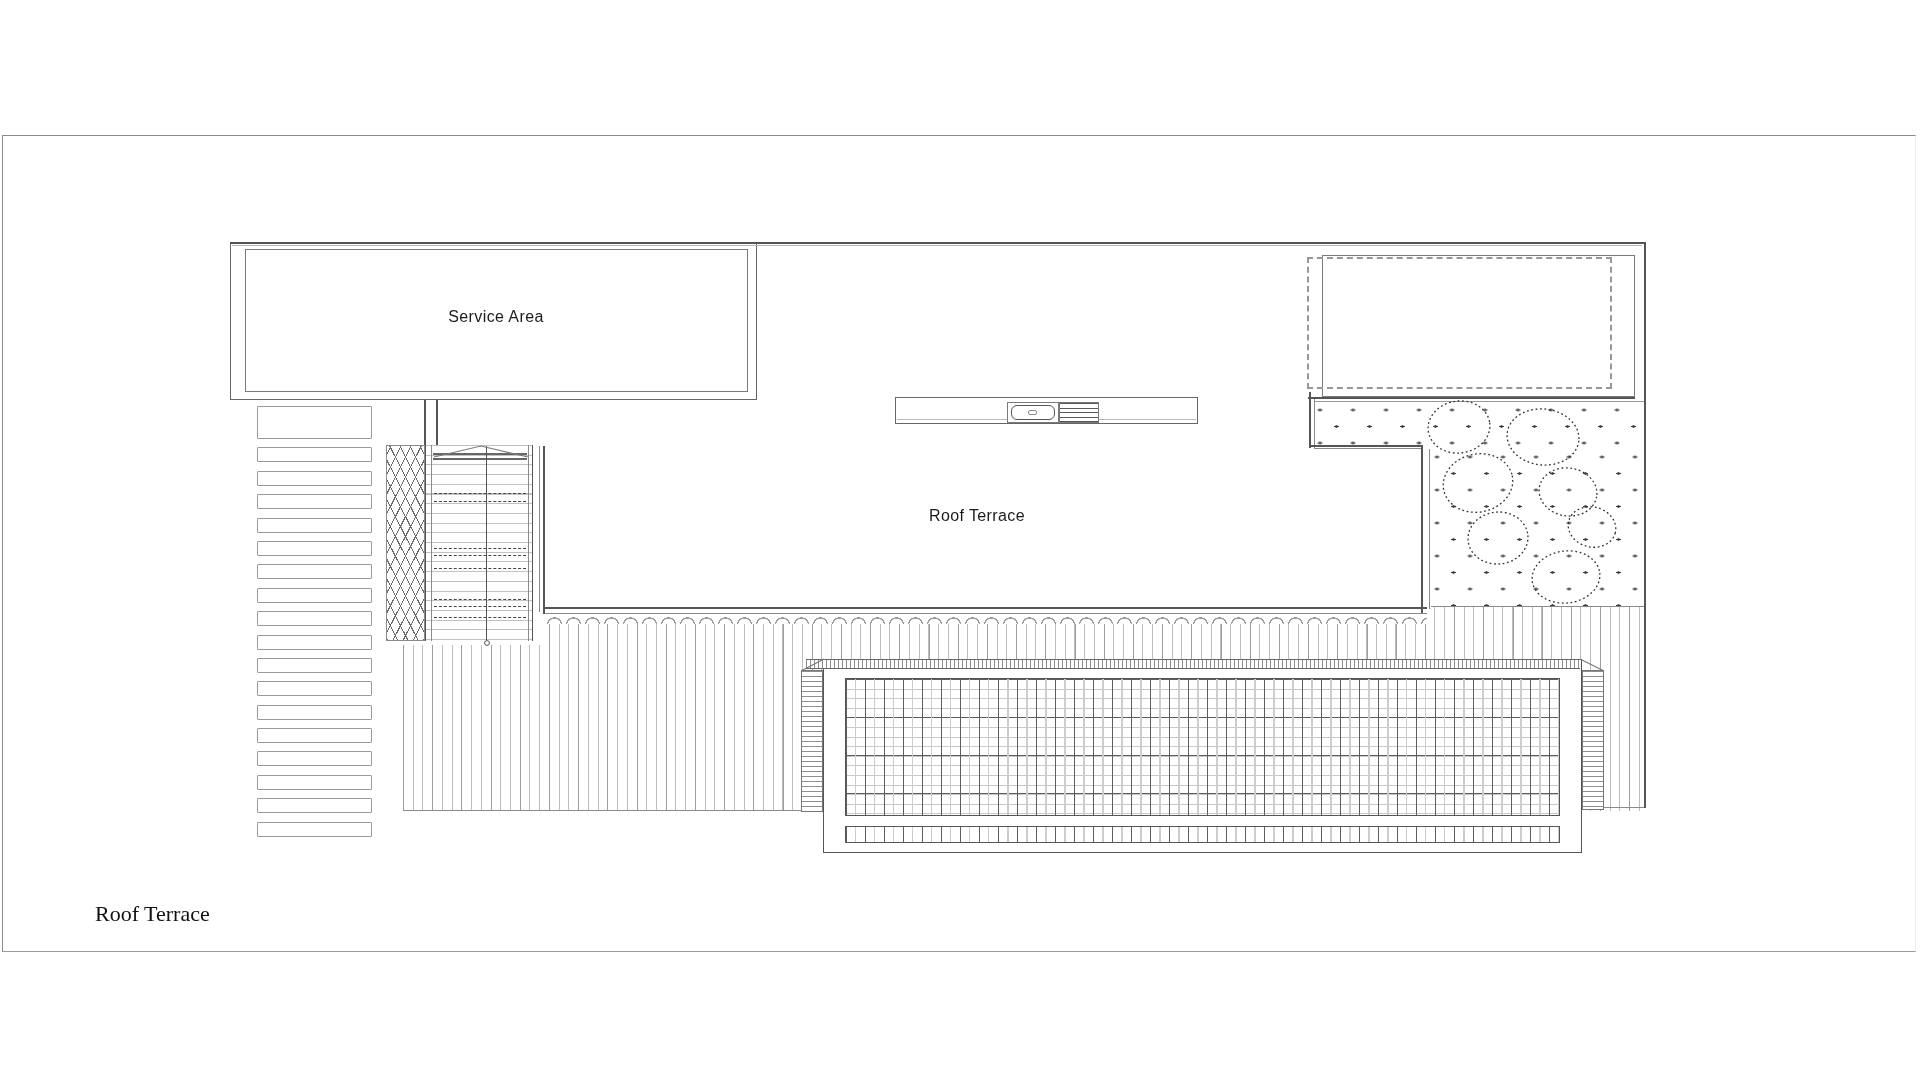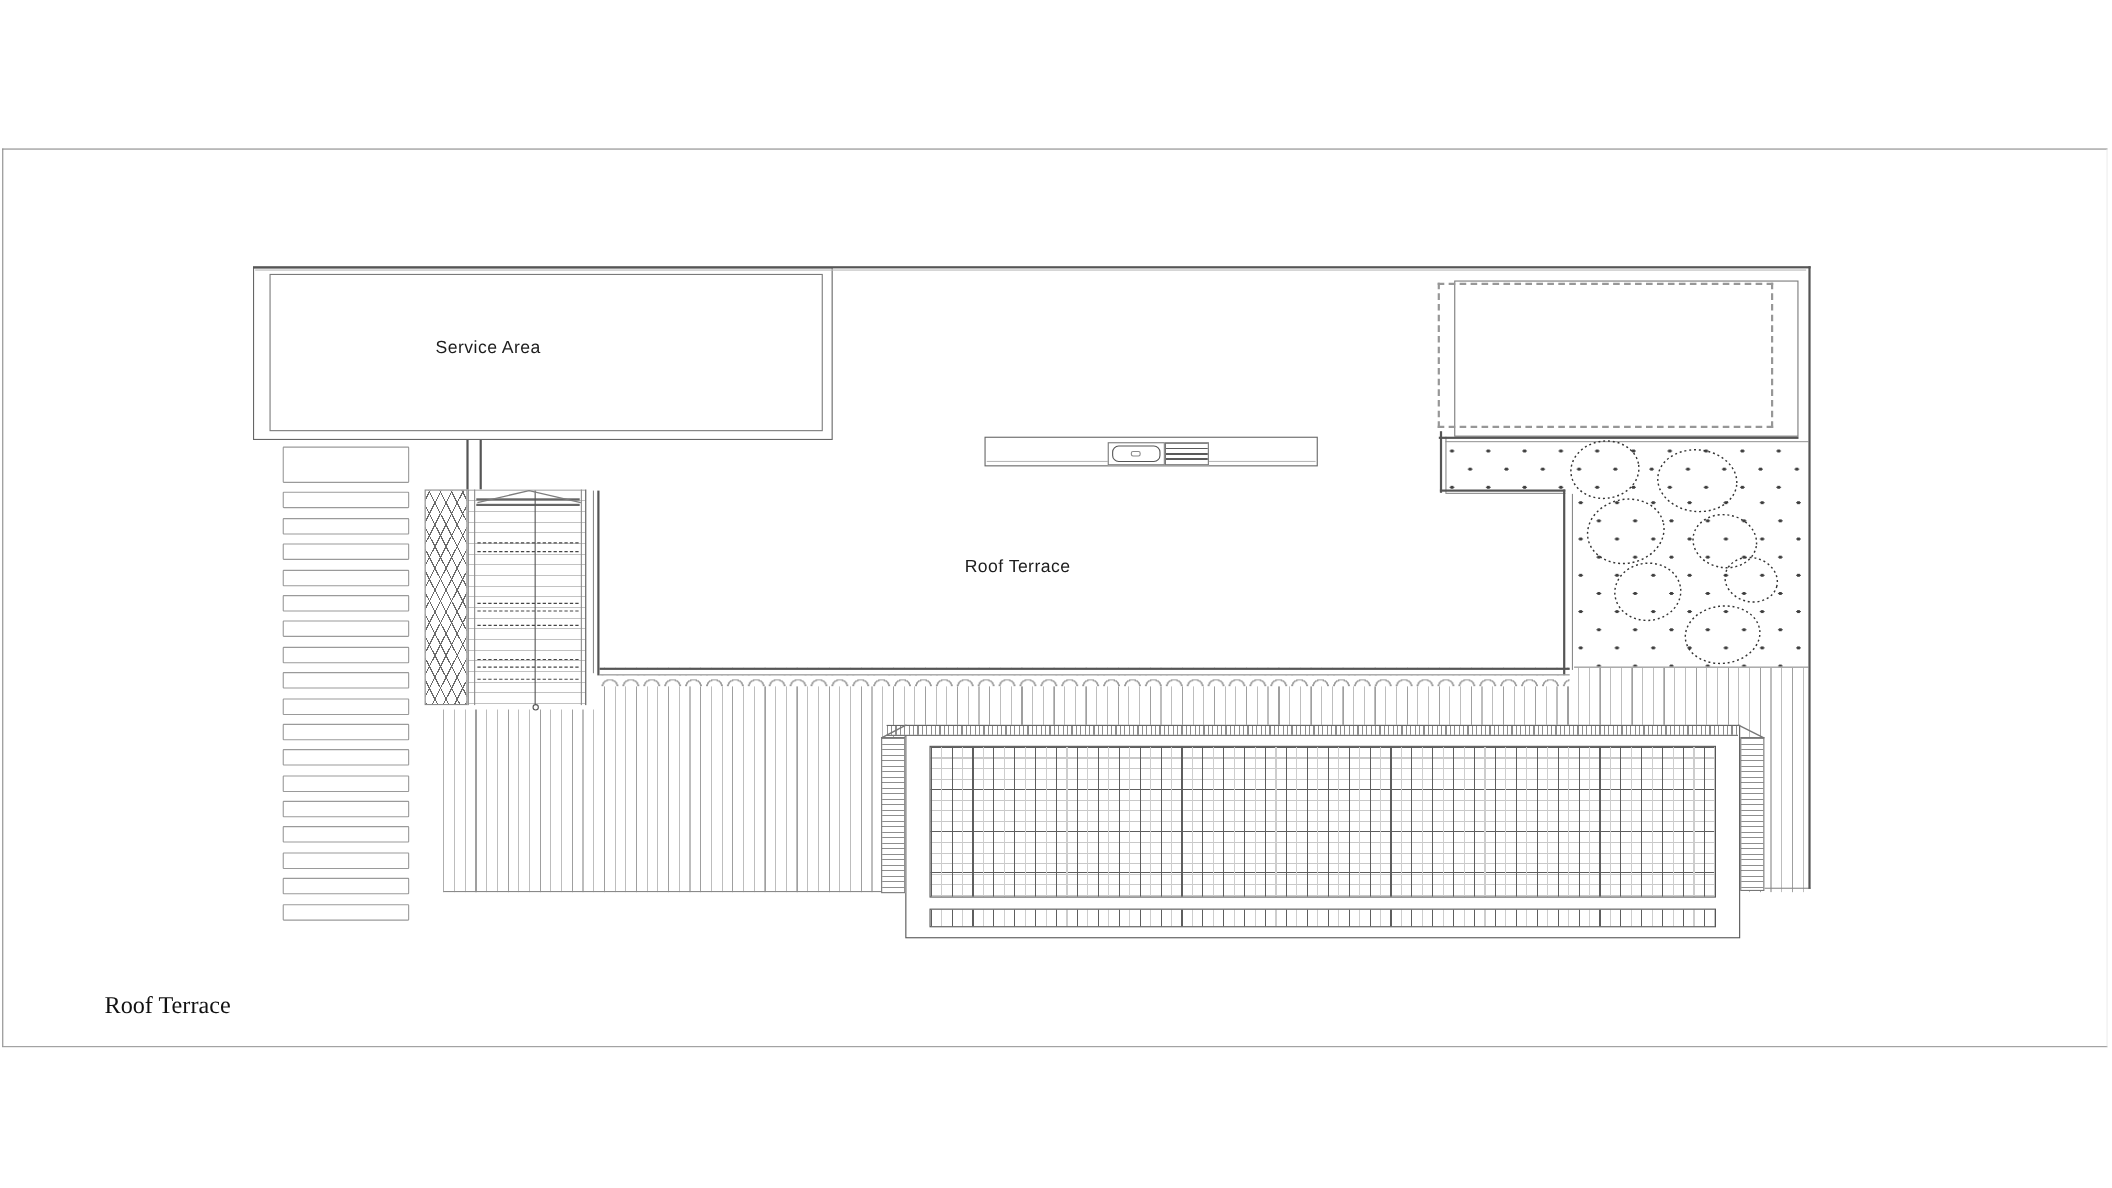--- a/index.html
+++ b/index.html
@@ -62,21 +62,21 @@
       background-size:19px 10px;background-repeat:repeat-x;}
   
   .slats{display:flex;flex-direction:column;}
   .slat{height:13px;margin-top:8.4px;border:1px solid #9a9a9a;border-radius:1px;background:#fff;}
   .slat:first-child{height:31px;margin-top:0;}
   
   .counter{border:1.5px solid #666;background:#fff;}
   .grate{border:1px solid #777;background-color:#fff;background-image:
       repeating-linear-gradient(180deg,#5a5a5a 0 1px,transparent 1px 4.6px);}
   
-  .plan-label{font-size:16px;letter-spacing:.4px;color:#1c1c1c;text-align:left;width:200px;}
+  .plan-label{font-size:16px;letter-spacing:.4px;color:#1c1c1c;text-align:center;width:200px;}
   .sheet-title{font-family:"Liberation Serif",serif;font-size:22px;color:#111;}
 </style>
 </head>
 <body>
 
 <div id="canvas">
 
   <div class="abs sheet"></div>
 
   <div class="abs hatch-v" style="left:403px;top:607px;width:1243px;height:204px;"></div>

